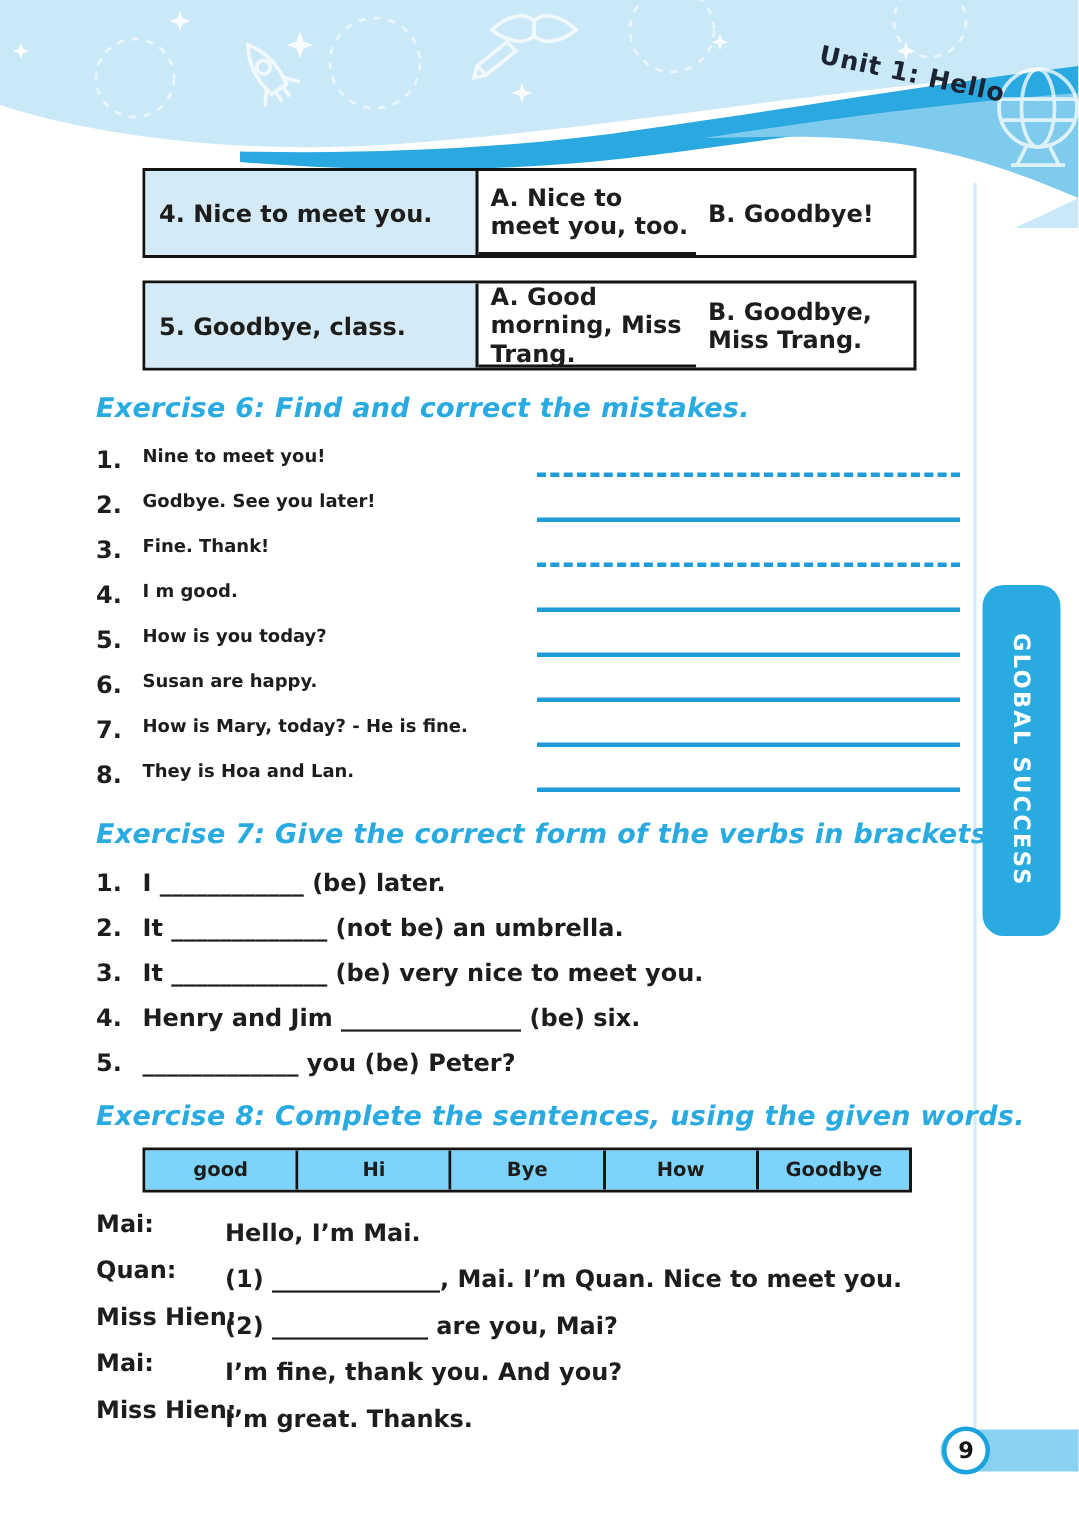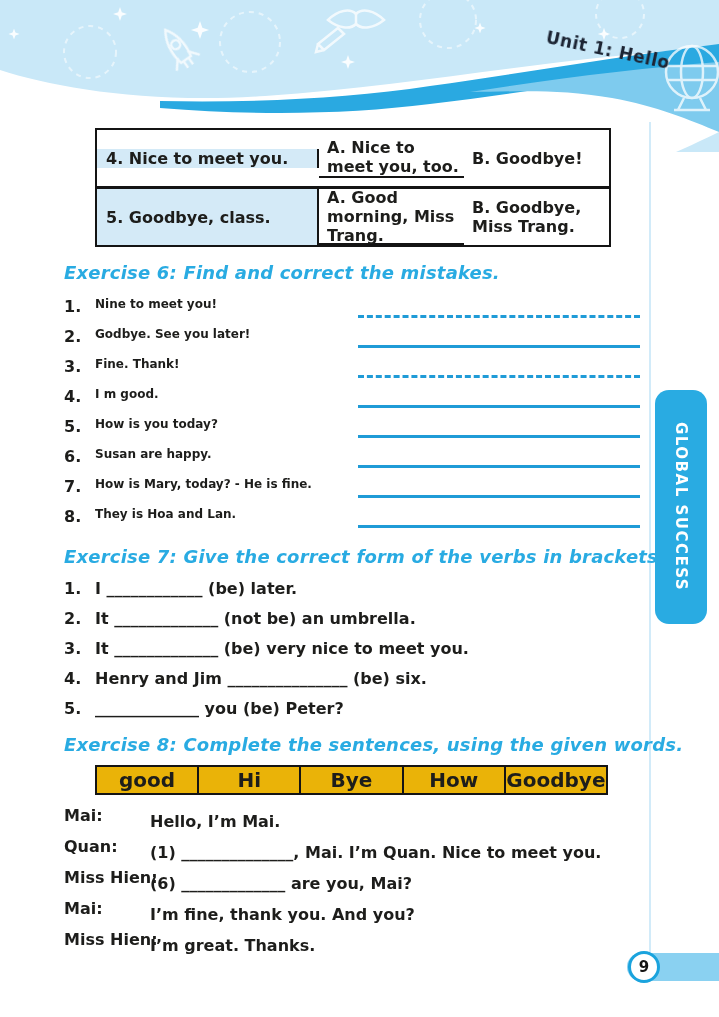--- a/index.html
+++ b/index.html
@@ -38,22 +38,22 @@
 
   
   .ex7-items{position:absolute;left:64px;top:575px;width:578px;z-index:1;}
   .ex7-row{position:relative;height:30px;}
   .ex7-row .num{position:absolute;left:0;top:4px;font-size:16px;font-weight:bold;}
   .ex7-row .txt{position:absolute;left:31px;top:4px;font-size:16px;font-weight:bold;white-space:nowrap;}
 
   
   .word-bank{position:absolute;left:95px;top:765px;width:513px;height:30px;border:2px solid #141414;
     display:flex;box-sizing:border-box;z-index:1;}
-  .wb-cell{flex:1;background:#eab308;display:flex;align-items:center;justify-content:center;
-    font-size:20px;font-weight:bold;border-right:2px solid #141414;}
+  .wb-cell{flex:1;background:#7dd3fc;display:flex;align-items:center;justify-content:center;
+    font-size:13px;font-weight:bold;border-right:2px solid #141414;}
   .wb-cell:last-child{border-right:none;}
   .dialogue{position:absolute;left:64px;top:800px;width:600px;z-index:1;}
   .dlg-row{display:flex;height:31px;align-items:center;}
   .dlg-row .spk{width:86px;font-size:16px;font-weight:bold;white-space:nowrap;flex:none;}
   .dlg-row .line{font-size:16px;font-weight:bold;white-space:nowrap;margin-top:12px;}
 
   
   .banner{position:absolute;left:655px;top:390px;width:52px;height:234px;background:#29abe2;
     border-radius:14px;display:flex;align-items:center;justify-content:center;z-index:2;}
   .banner span{writing-mode:vertical-rl;color:#ffffff;font-weight:bold;font-size:15px;
@@ -103,21 +103,21 @@
     <path transform="translate(348,62)" d="M0,-7 L1.8,-1.8 L7,0 L1.8,1.8 L0,7 L-1.8,1.8 L-7,0 L-1.8,-1.8 Z"></path>
     <path transform="translate(480,28) scale(0.8)" d="M0,-7 L1.8,-1.8 L7,0 L1.8,1.8 L0,7 L-1.8,1.8 L-7,0 L-1.8,-1.8 Z"></path>
     <path transform="translate(604,34) scale(0.9)" d="M0,-7 L1.8,-1.8 L7,0 L1.8,1.8 L0,7 L-1.8,1.8 L-7,0 L-1.8,-1.8 Z"></path>
     <path transform="translate(14,34) scale(0.8)" d="M0,-7 L1.8,-1.8 L7,0 L1.8,1.8 L0,7 L-1.8,1.8 L-7,0 L-1.8,-1.8 Z"></path>
   </g>
 </svg>
 
 <div class="unit-label">Unit 1: Hello</div>
 <div class="edge-line"></div>
 
-<div class="match-table" style="top:128px;align-items:center;">
+<div class="match-table" style="top:112px;">
   <div class="mt-left">4. Nice to meet you.</div>
   <div class="mt-right">
     <div class="mt-opt first">A. Nice to meet you, too.</div>
     <div class="mt-opt">B. Goodbye!</div>
   </div>
 </div>
 
 <div class="match-table" style="top:187px;">
   <div class="mt-left">5. Goodbye, class.</div>
   <div class="mt-right">
@@ -206,21 +206,21 @@
   <div class="dlg-row">
     <span class="spk">Mai:</span>
     <span class="line">Hello, I’m Mai.</span>
   </div>
   <div class="dlg-row">
     <span class="spk">Quan:</span>
     <span class="line">(1) ______________, Mai. I’m Quan. Nice to meet you.</span>
   </div>
   <div class="dlg-row">
     <span class="spk">Miss Hien:</span>
-    <span class="line">(6) _____________ are you, Mai?</span>
+    <span class="line">(2) _____________ are you, Mai?</span>
   </div>
   <div class="dlg-row">
     <span class="spk">Mai:</span>
     <span class="line">I’m fine, thank you. And you?</span>
   </div>
   <div class="dlg-row">
     <span class="spk">Miss Hien:</span>
     <span class="line">I’m great. Thanks.</span>
   </div>
 </div>

